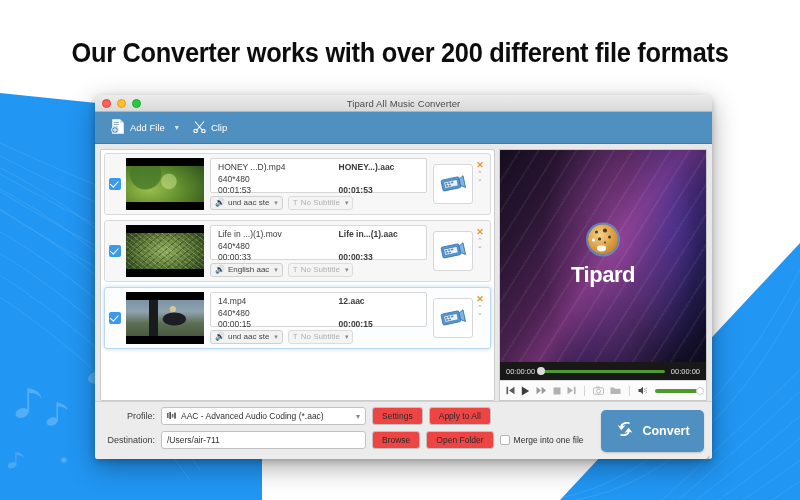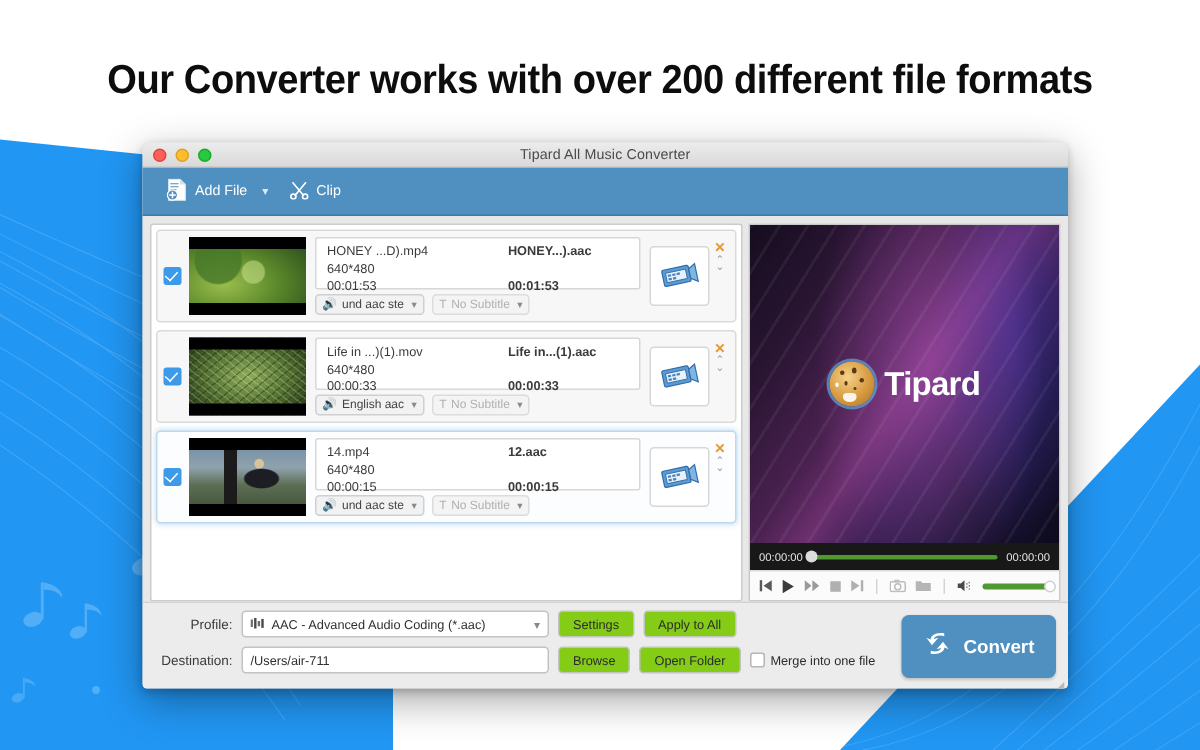--- a/index.html
+++ b/index.html
@@ -124,21 +124,21 @@
 
   
   .rightpane { flex:1; display:flex; flex-direction:column; padding:5px 5px 0 0; min-width:0; }
   .preview-box { flex:1; display:flex; flex-direction:column; border:1px solid #c9c9c9;
                  background:#f0f0f0; min-height:0; }
   .preview-hdr { height:13px; flex:0 0 13px; background:#ededed; border-bottom:1px solid #d2d2d2;
                  font-size:8px; color:#333; display:flex; align-items:center; padding-left:5px; font-weight:bold;}
   .video { flex:1; background:#0b0710; position:relative; overflow:hidden; min-height:0; }
   .video .aurora{position:absolute; inset:0;}
   .logo-wrap { position:absolute; left:0; right:0; top:50%; transform:translateY(-50%);
-               display:flex; align-items:center; justify-content:center; gap:7px; }
+               display:flex; align-items:center; justify-content:center; gap:7px;flex-direction:column; }
   .logo-mark { width:30px; height:30px; border-radius:50%;
                background:radial-gradient(circle at 40% 35%,#f6d28a,#d79a3e 55%,#a9702a 100%);
                position:relative; box-shadow:0 0 0 2px rgba(90,160,215,0.75);}
   .logo-mark .sp{position:absolute;background:#5d3a16;border-radius:50%;}
   .logo-text{ color:#fff; font-size:22px; font-weight:bold; letter-spacing:-0.5px;}
 
   .seek { height:18px; flex:0 0 18px; background:#181818; display:flex; align-items:center;
           padding:0 6px; gap:6px; }
   .seek .t { color:#e2e2e2; font-size:7.5px; flex:0 0 auto; }
   .seek .bar { flex:1; height:3px; background:#4e9a2e; border-radius:2px; position:relative; }
@@ -161,21 +161,21 @@
   .blabel { font-size:9px; color:#3b3b3b; text-align:right; }
   .blabel.p { width:52px; }
   .blabel.d { width:52px; }
   .bselect { flex:0 0 205px; height:18px; background:#fff; border:1px solid #c2c2c2;
              border-radius:3px; display:flex; align-items:center; padding:0 5px;
              font-size:8.5px; color:#2f2f2f; gap:4px; }
   .bselect .caret{ margin-left:auto; color:#888; font-size:8px;}
   .bfield { flex:0 0 205px; height:18px; background:#fff; border:1px solid #c2c2c2;
             border-radius:3px; display:flex; align-items:center; padding:0 5px;
             font-size:8.5px; color:#2f2f2f; }
-  .bbtn { height:18px; background:#84cc16; border:1px solid #c2c2c2; border-radius:3px;
+  .bbtn { height:18px; background:#ef4444; border:1px solid #c2c2c2; border-radius:3px;
           font-size:8.5px; color:#2b2b2b; display:flex; align-items:center;
           justify-content:center; padding:0 9px; }
   .bchk { display:flex; align-items:center; gap:4px; font-size:8.5px; color:#2b2b2b; }
   .bchk .box{width:10px;height:10px;background:#fff;border:1px solid #b5b5b5;border-radius:2px;}
   .convert {
     width:103px; height:42px; background:#4f90c0; border-radius:5px;
     display:flex; align-items:center; justify-content:center; gap:7px;
     color:#fff; font-size:12.5px; font-weight:bold; margin-left:6px;
     box-shadow:0 1px 2px rgba(0,0,0,0.18);
   }

